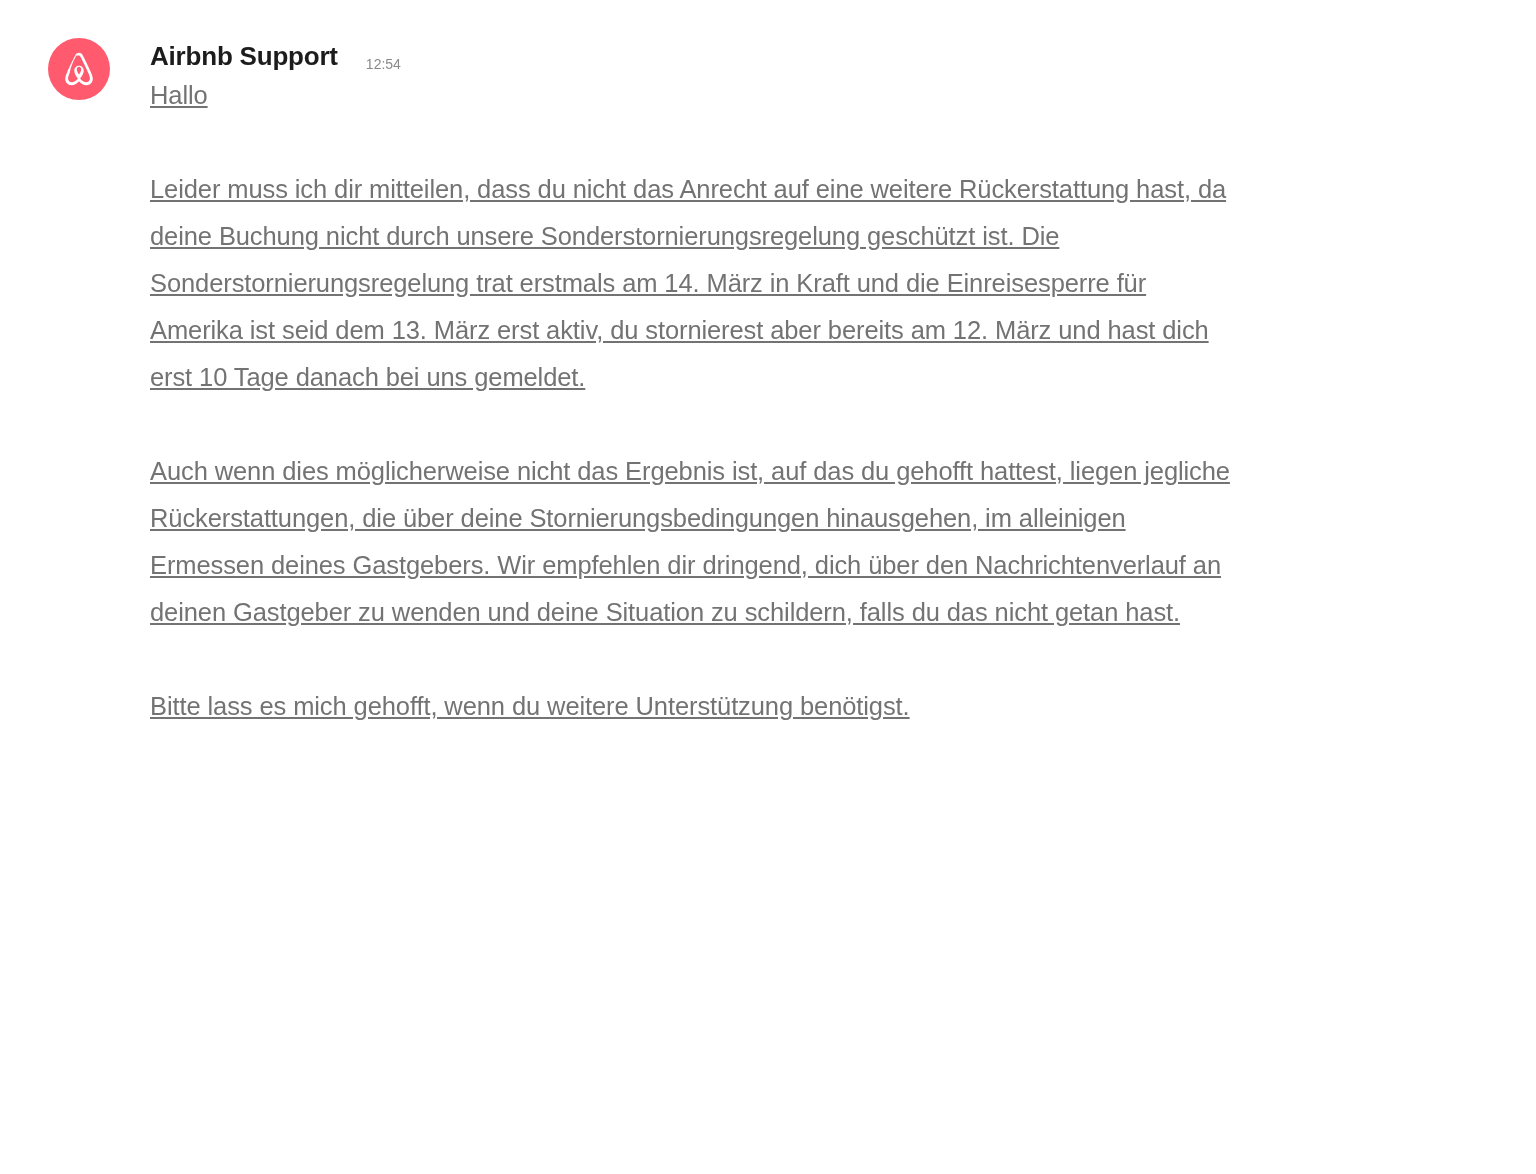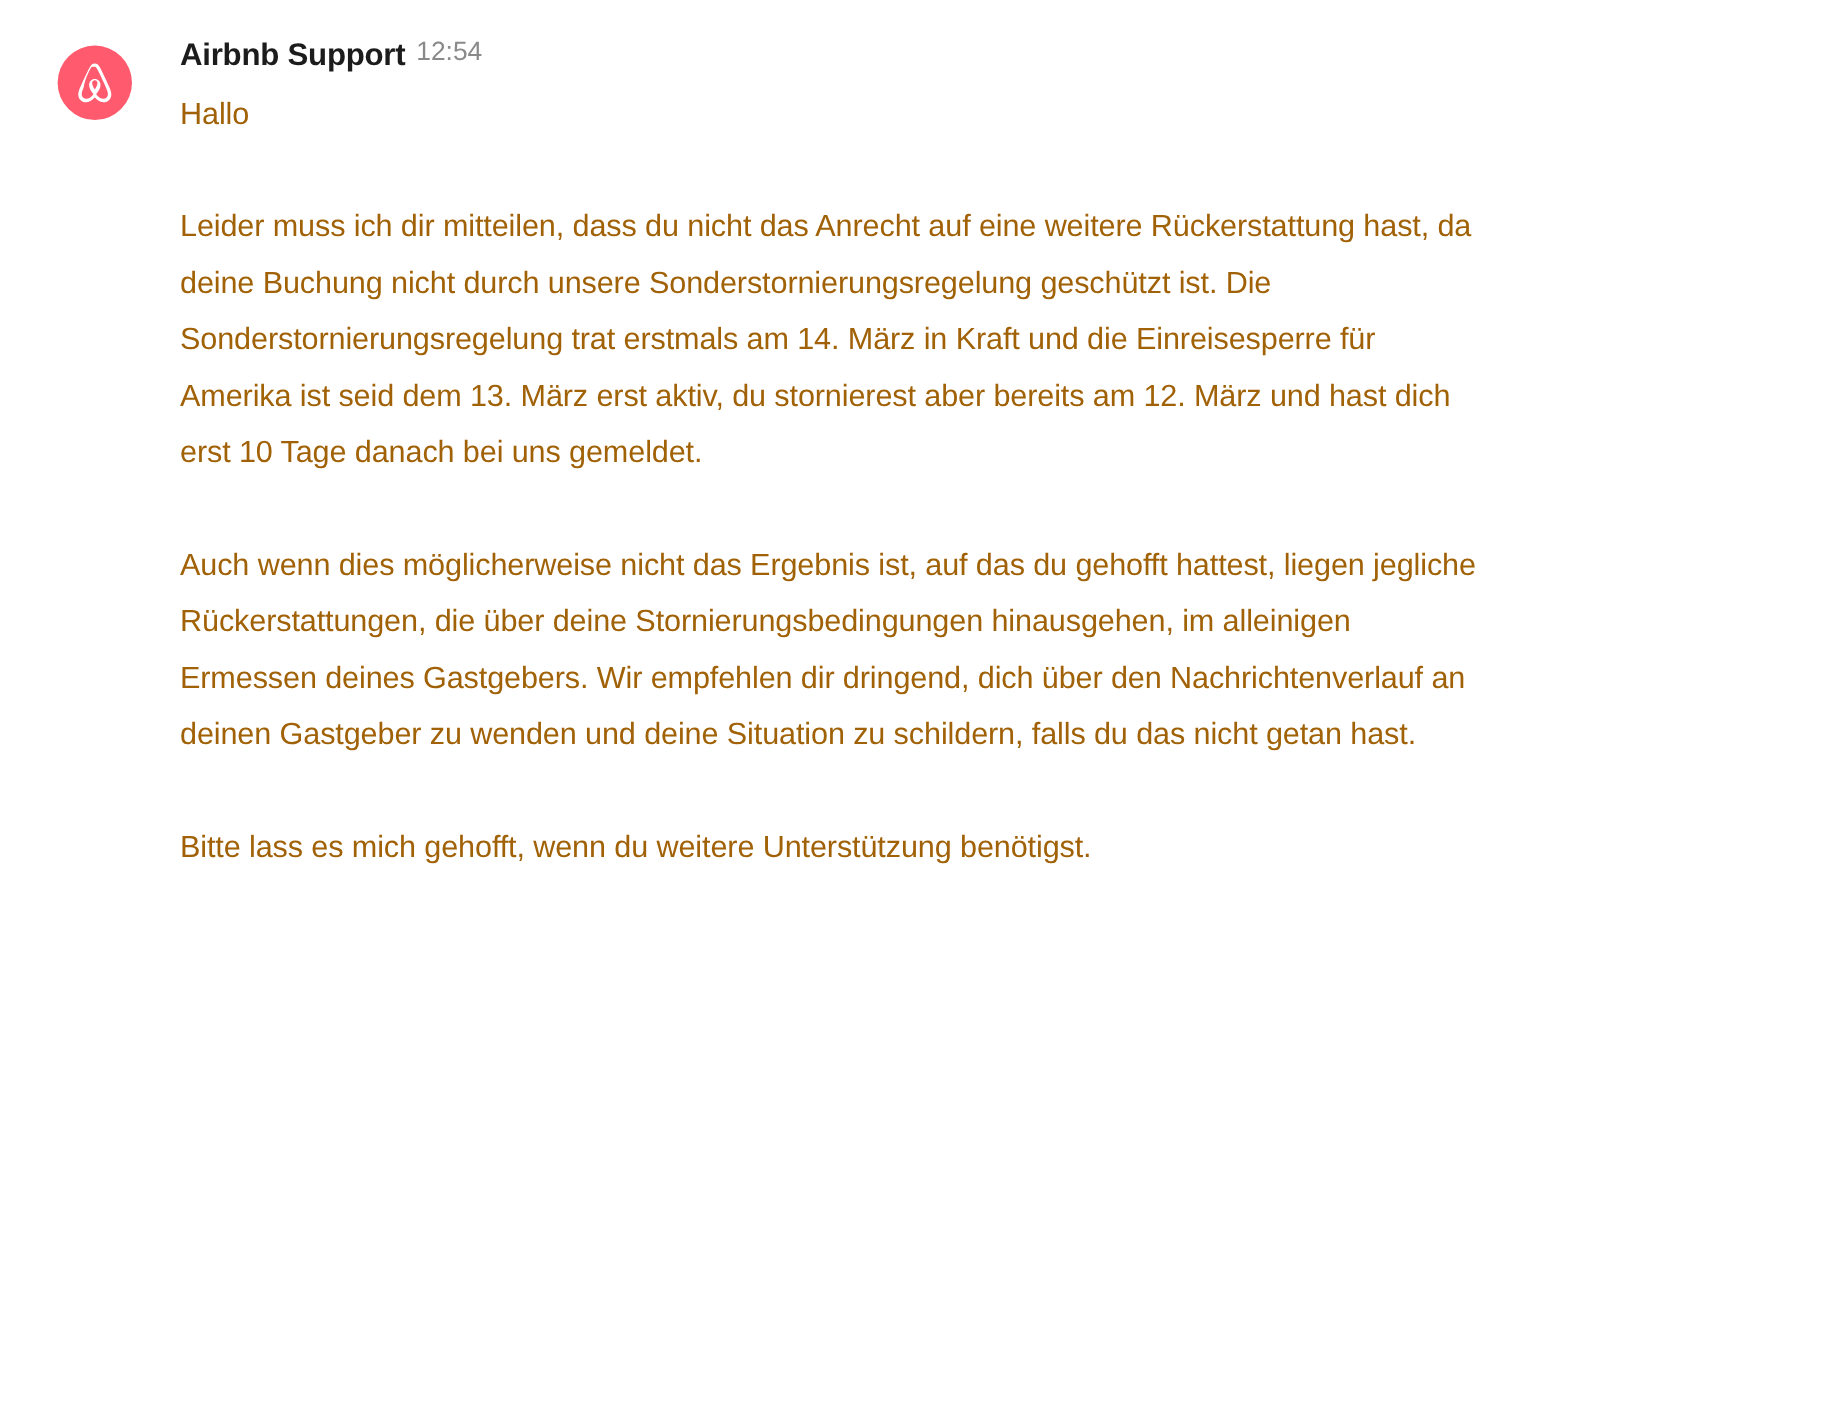--- a/index.html
+++ b/index.html
@@ -34,40 +34,41 @@
   .avatar svg {
     width: 38px;
     height: 38px;
     display: block;
   }
   .body-col {
     margin-left: 102px;
   }
   .head {
     display: flex;
-    align-items: flex-start;
-    gap: 9px;
+    align-items: flex-end;
+    gap: 28px;
     height: 42px;
   }
   .sender {
     font-size: 26px;
     font-weight: bold;
     letter-spacing: -0.2px;
     color: #1c1c1c;
   }
   .time {
-    font-size: 22px;
+    font-size: 14px;
     color: #8a8a8a;
   }
   .text {
     font-size: 25.5px;
     line-height: 47px;
-    color: #a16207;
+    color: #737373;
     letter-spacing: -0.1px;
     max-width: 1100px;
+    text-decoration: underline;
   }
   .greet-row {
     display: flex;
   }
   .greet-name-gap {
     display: inline-block;
     width: 268px;
   }
   .para {
     margin-top: 47px;

